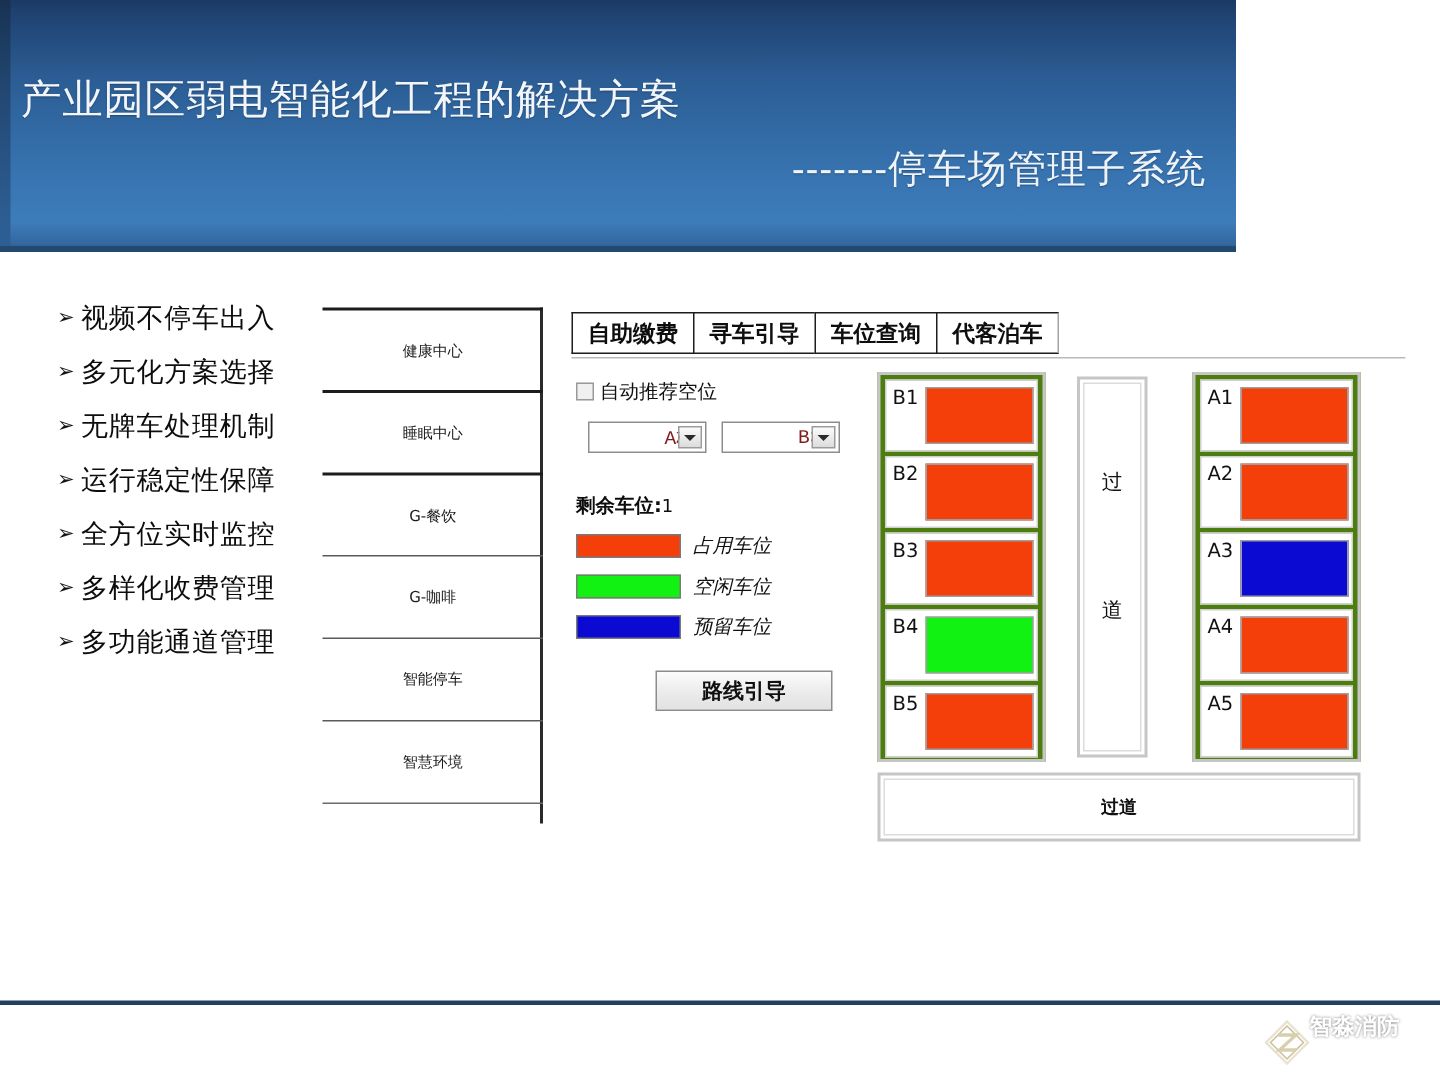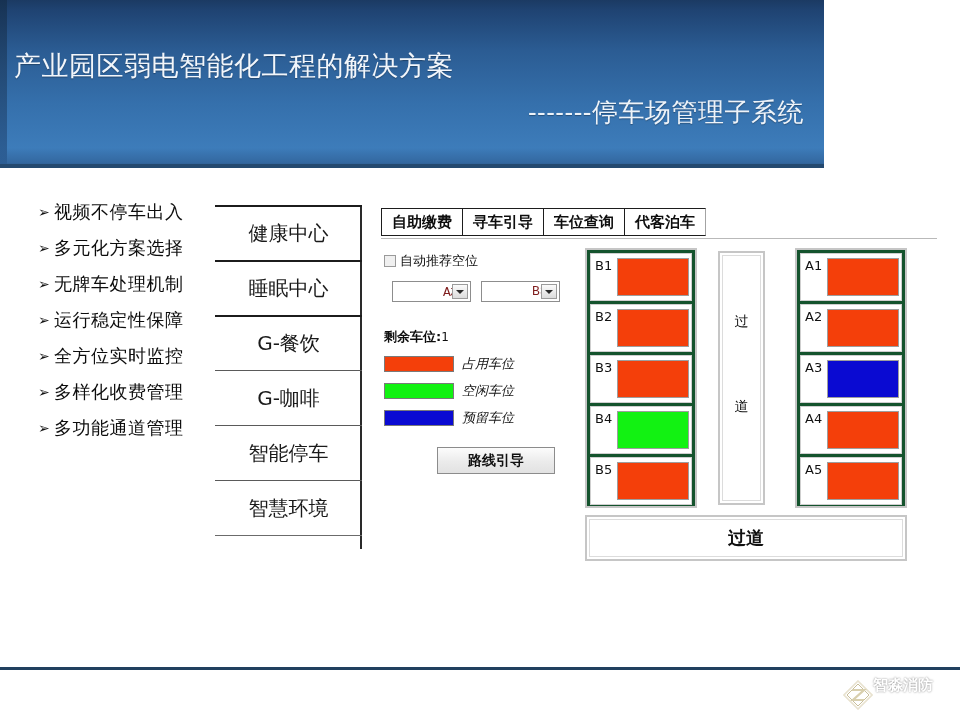--- a/index.html
+++ b/index.html
@@ -168,21 +168,21 @@
     background: #2a2a2a;
   }
   .mid-row {
     position: relative;
     height: 55px;
     box-sizing: border-box;
     display: flex;
     align-items: center;
     justify-content: center;
     font-family: "DejaVu Sans", "Liberation Sans", sans-serif;
-    font-size: 20px;
+    font-size: 10px;
     color: #1a1a1a;
     border-top: 2px solid #1c1c1c;
   }
   .mid-row.thin { border-top: 1px solid #5a5a5a; text-align: right; }
   .mid-row.last-line:after {
     content: "";
     position: absolute;
     left: 0; bottom: -1px;
     width: 100%;
     height: 1px;
@@ -352,21 +352,21 @@
     top: 40px;
     width: 352px;
     height: 320px;
   }
   .slot-col {
     position: absolute;
     top: 0;
     width: 112px;
     height: 260px;
     border: 2px solid #c6c6c6;
-    background: #14532d;
+    background: #4d7c0f;
     box-sizing: border-box;
     padding: 3px;
   }
   #col-b { left: 0px; }
   #col-a { left: 210px; }
   .slot {
     position: relative;
     height: 48px;
     border: 1px solid #cfcfcf;
     box-sizing: border-box;
@@ -436,21 +436,21 @@
   }
   #aisle-h-inner {
     position: absolute;
     left: 2px; top: 2px; right: 2px; bottom: 2px;
     border: 1px solid #dcdcdc;
     box-sizing: border-box;
   }
   #aisle-h-label {
     position: relative;
     font-family: "DejaVu Sans", "Liberation Sans", sans-serif;
-    font-size: 18px;
+    font-size: 12px;
     font-weight: bold;
     color: #111111;
   }
 </style>
 </head>
 <body>
 
 <div id="slide">
 
   <div id="header">

